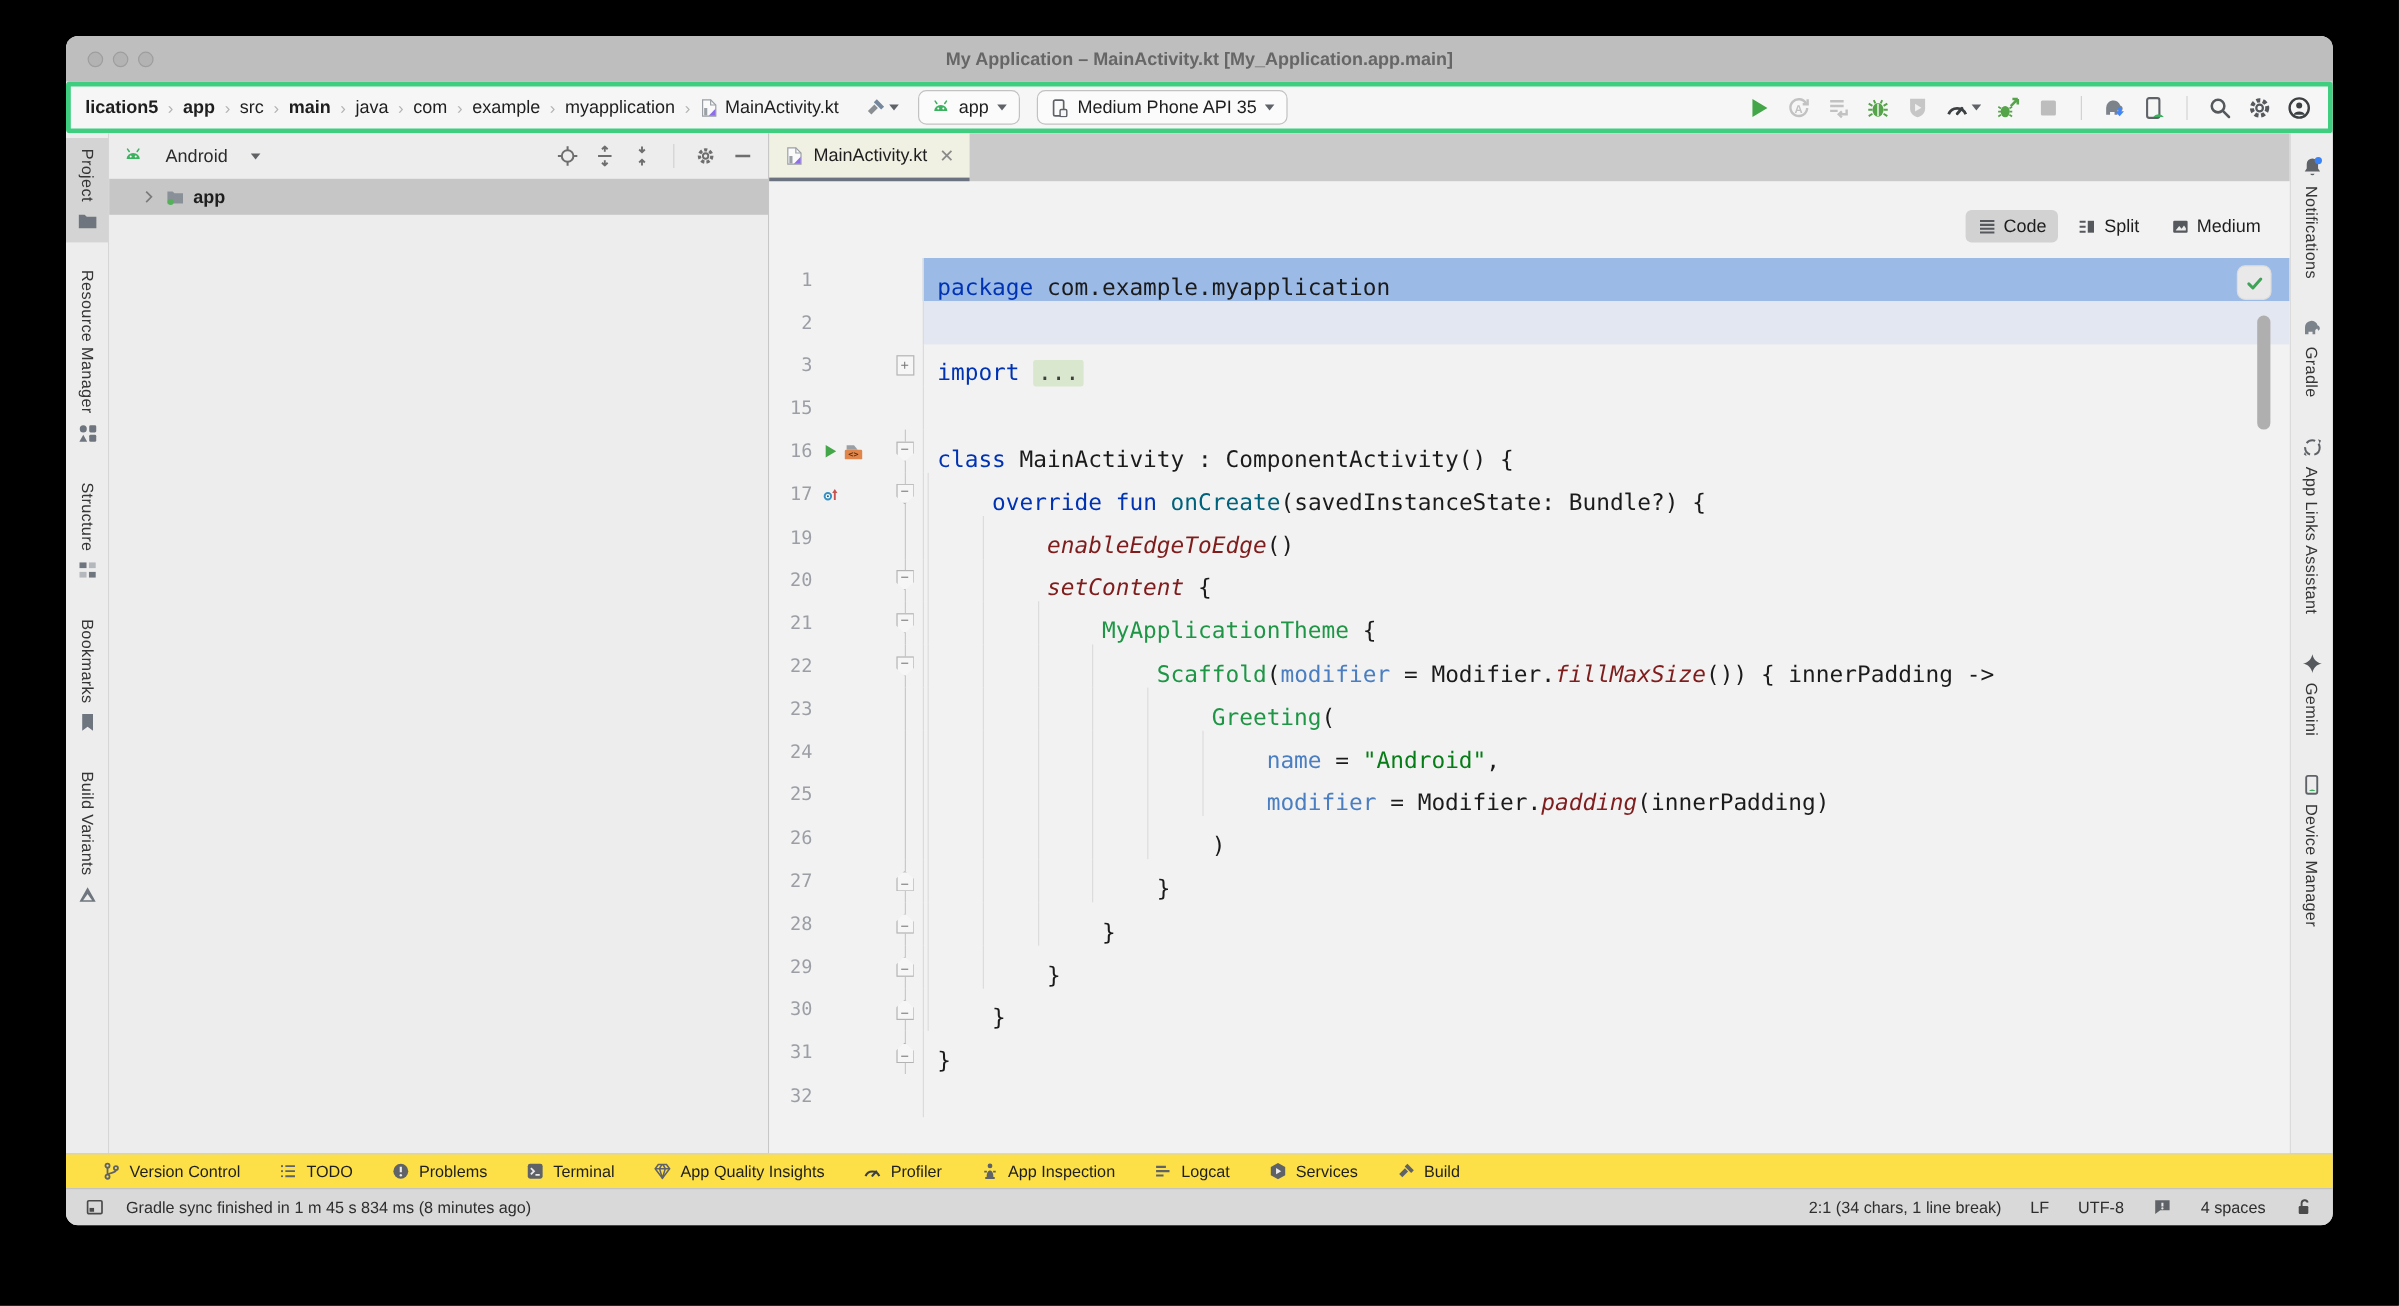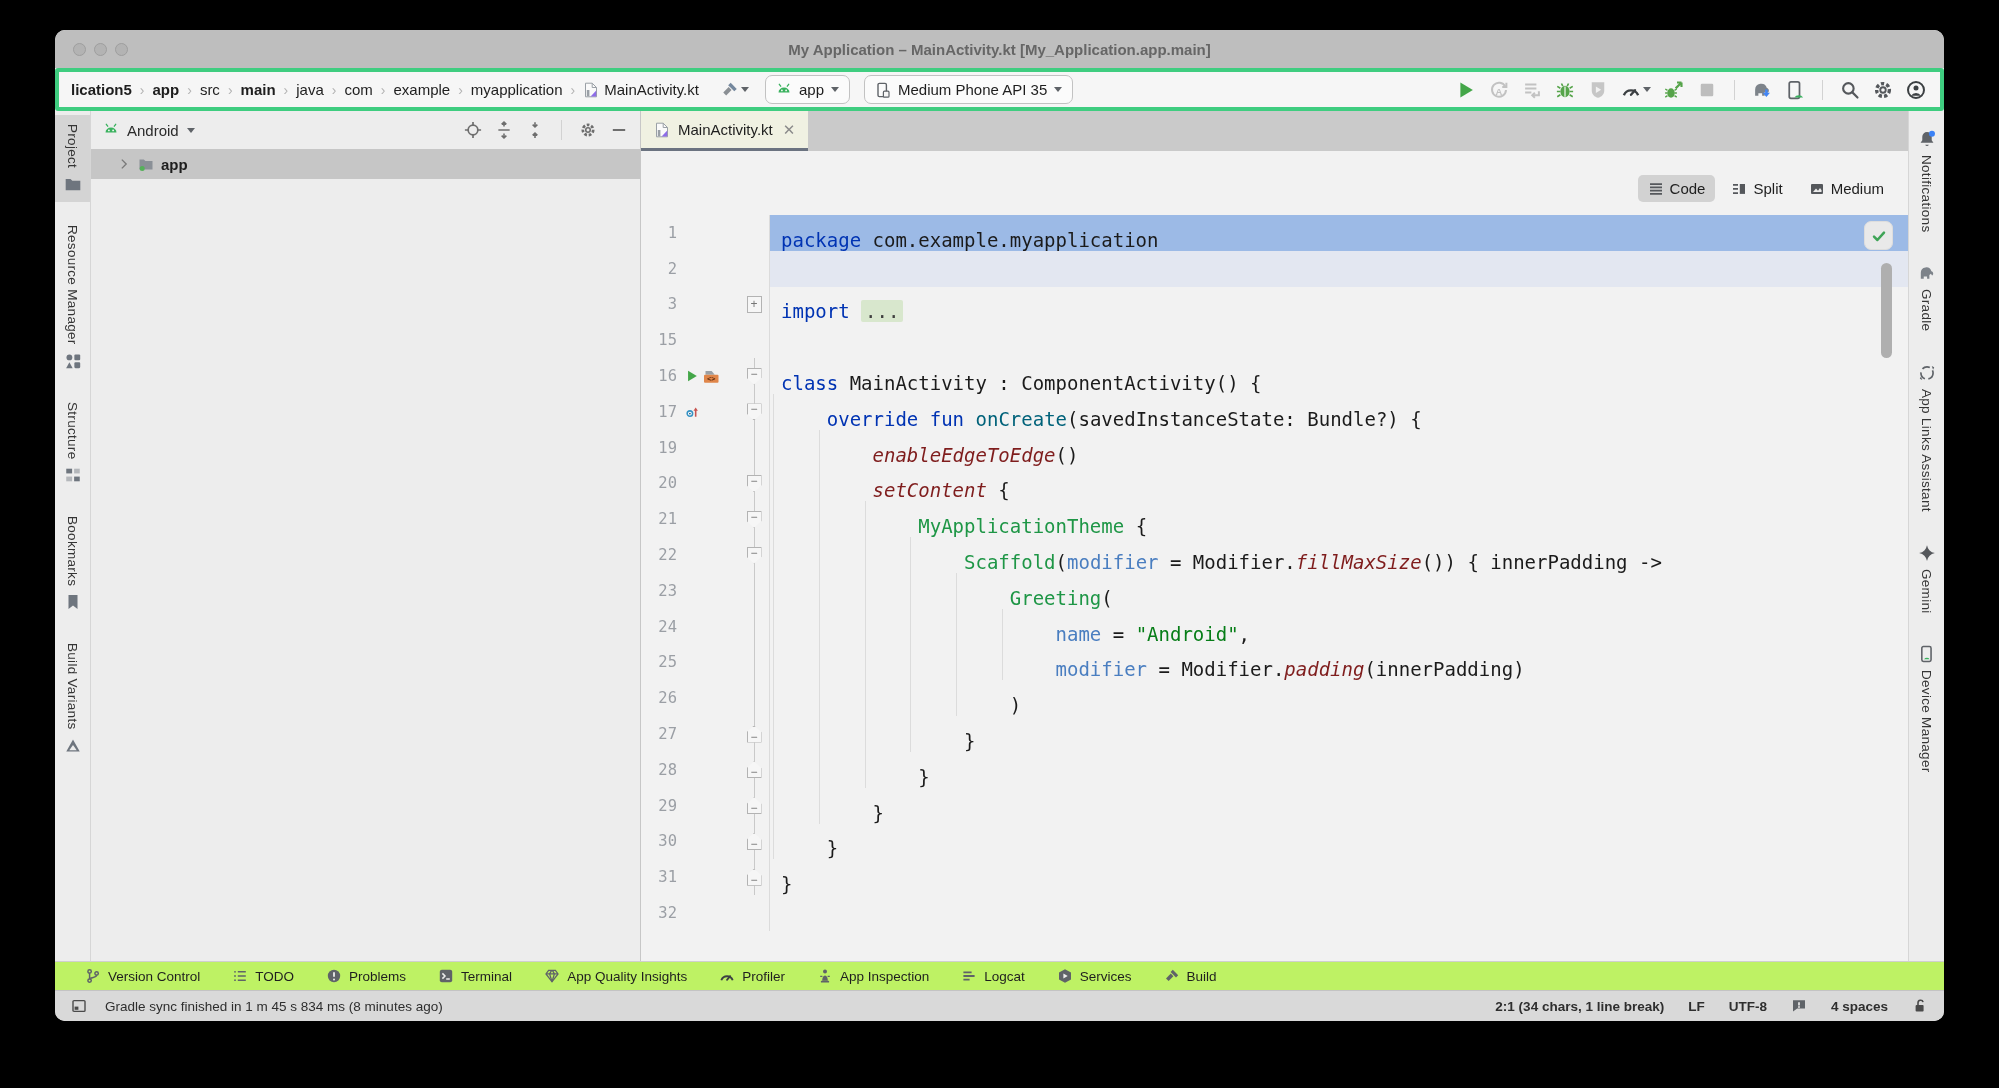--- a/index.html
+++ b/index.html
@@ -38,21 +38,21 @@
   .main { flex:1; display:flex; min-height:0; }
   .stripe { width:36px; background:#EDEDED; display:flex; flex-direction:column; align-items:center; flex:none; }
   .stripe.left { border-right:1px solid #D6D6D6; padding-top:4px; }
   .stripe.right { border-left:1px solid #D6D6D6; padding-top:10px; }
   .stripe-item { display:flex; flex-direction:column; align-items:center; gap:7px; padding:9px 0; width:100%; cursor:pointer; margin-bottom:14px; }
   .stripe-item.selected { background:#D4D4D4; }
   .vlabel { writing-mode:vertical-rl; font-size:13.5px; color:#353535; letter-spacing:.3px; }
 
   
   .project-panel { width:550px; background:#EDEDED; border-right:1px solid #C7C7C7; display:flex; flex-direction:column; flex:none; }
-  .panel-header { height:38px; display:flex; align-items:center; gap:8px; padding:0 12px; font-size:15px; color:#2B2B2B; flex:none; }
+  .panel-header { height:38px; display:flex; align-items:center; gap:19px; padding:0 12px; font-size:15px; color:#2B2B2B; flex:none; }
   .ph-icons { margin-left:auto; display:flex; align-items:center; gap:13px; }
   .tree { font-size:15px; color:#1E1E1E; }
   .tree-row { height:30px; display:flex; align-items:center; gap:7px; padding-left:26px; cursor:pointer; }
   .tree-row.selected { background:#C6C6C6; }
   .tree-row .lbl.b { font-weight:700; }
 
   
   .editor { flex:1; display:flex; flex-direction:column; position:relative; min-width:0; background:#F2F2F2; }
   .tabbar { height:40px; background:#CACACA; display:flex; flex:none; }
   .tab { height:40px; display:flex; align-items:center; gap:8px; padding:0 13px; background:#F0F1E2;
@@ -85,26 +85,26 @@
   .tok-kw { color:#0033B3; }
   .tok-plain { color:#1B1B1B; }
   .tok-fn { color:#7f1d1d; font-style:italic; }
   .tok-fndecl { color:#00627A; }
   .tok-comp { color:#1E9646;margin-top:32px; }
   .tok-named { color:#4A7EC0; }
   .tok-str { color:#067D17; }
   .tok-folded { background:#D8E7CD; color:#3F3F3F; border-radius:2px; padding:0 4px; }
 
   
-  .bottombar { height:29px; flex:none; background:#bef264; border-top:1px solid #CFCFCF; display:flex; align-items:center;
+  .bottombar { height:29px; flex:none; background:#fde047; border-top:1px solid #CFCFCF; display:flex; align-items:center;
                padding:0 0 0 30px; gap:32px; font-size:13.5px; color:#1F1F1F; }
   .bb-item { display:flex; align-items:center; gap:7px; cursor:pointer; }
   .statusbar { height:31px; flex:none; background:#D9D9D9; border-top:1px solid #C3C3C3; display:flex; align-items:center;
                font-size:13.5px; color:#2E2E2E; padding:0 16px; gap:18px; }
-  .sb-right { margin-left:auto; display:flex; align-items:center; gap:24px;font-weight:bold; }
+  .sb-right { margin-left:auto; display:flex; align-items:center; gap:24px; }
 </style>
 </head>
 <body>
 
 <div class="window">
 
   <div class="titlebar">
     <div class="traffic">
       <span class="tl"></span>
       <span class="tl"></span>

